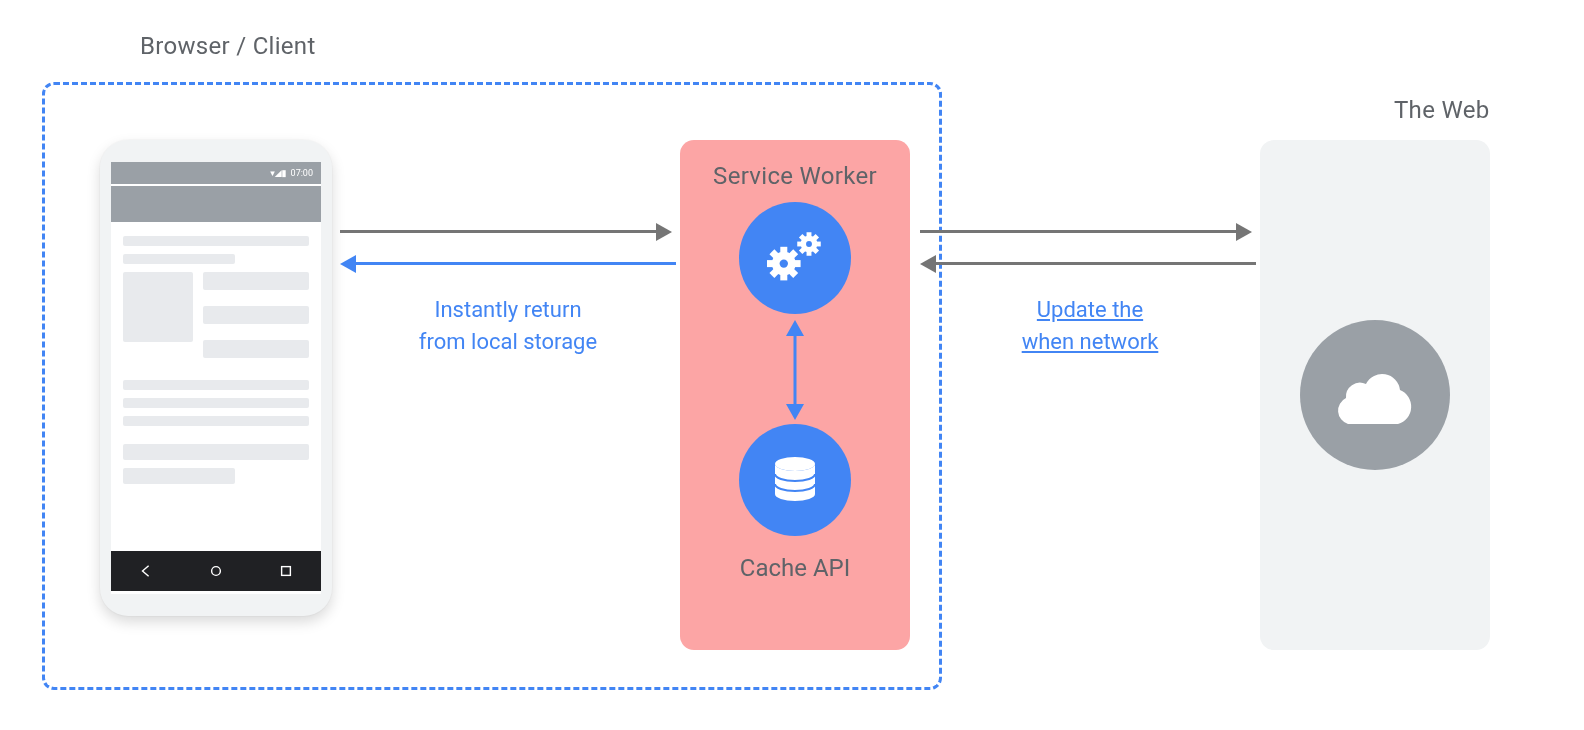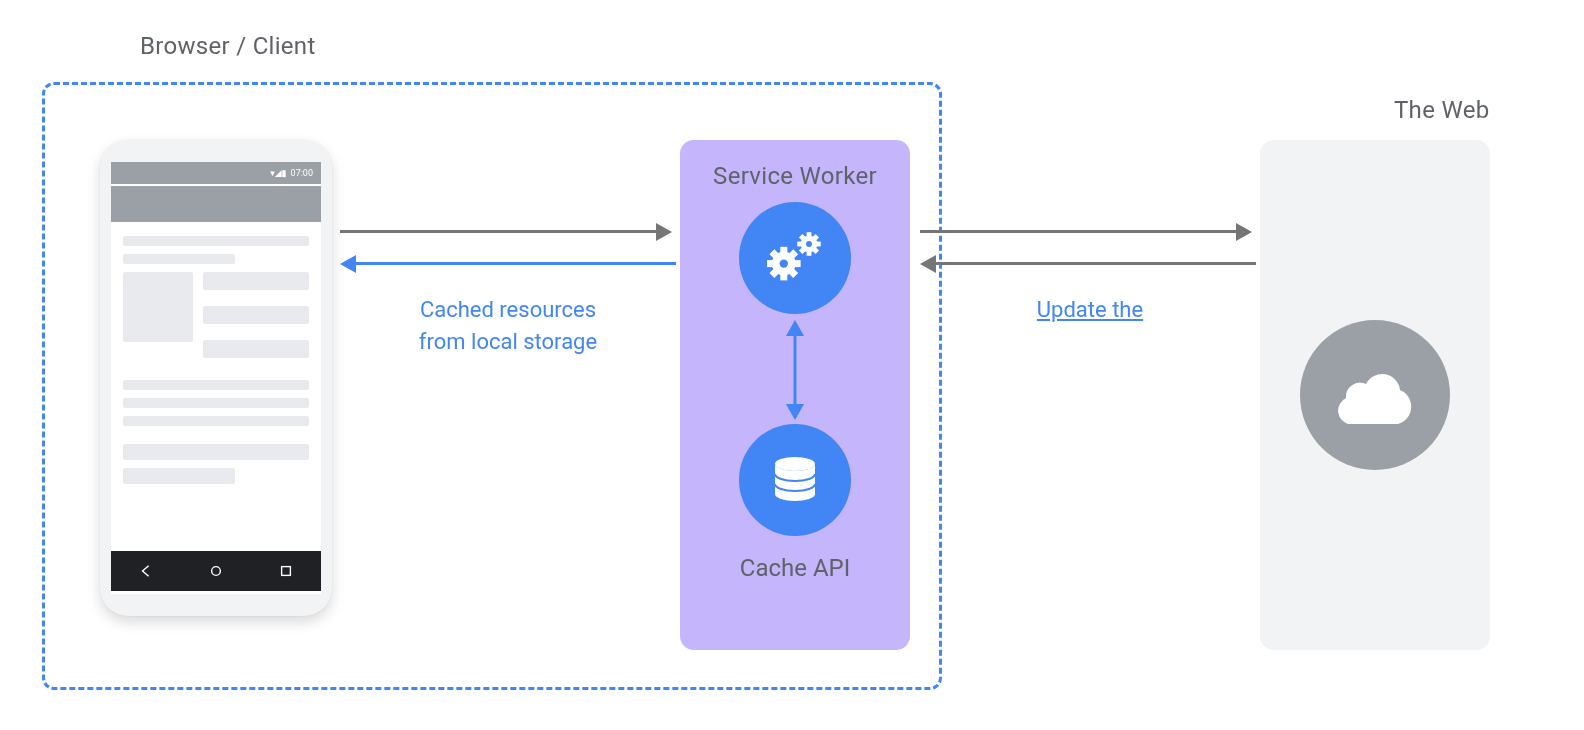--- a/index.html
+++ b/index.html
@@ -74,21 +74,21 @@
   .phone-nav { position:absolute; left:11px; right:11px; bottom:25px; height:40px; background:#202124; display:flex; align-items:center; justify-content:space-around; color:#fff; }
   .phone-nav svg { width:14px; height:14px; fill:none; stroke:#fff; stroke-width:1.6;}
 
   
   .sw-panel {
     position: absolute;
     left: 680px;
     top: 140px;
     width: 230px;
     height: 510px;
-    background: #c4b5fd;
+    background: #fca5a5;
     border-radius: 14px;
     padding-top: 22px;
     text-align: center;
   }
   .circle {
     width: 112px; height:112px; border-radius:50%;
     background:#4285f4;
     margin: 12px auto 0;
     display:flex; align-items:center; justify-content:center;
   }
@@ -251,24 +251,25 @@
   </div>
 </div>
 
 <div class="hline grey-stroke" style="left:340px; top:230px; width:320px;"></div>
 <div class="arrowhead-r grey" style="left:656px; top:222.5px;"></div>
 
 <div class="hline blue-stroke" style="left:356px; top:262px; width:320px;"></div>
 <div class="arrowhead-l blue" style="left:340px; top:254.5px;"></div>
 
 <div class="blue-text" style="position:absolute; left:388px; top:294px; width:240px;">
-  <div>Cached resources</div>
+  <div>Instantly return</div>
   <div>from local storage</div>
 </div>
 
 <div class="hline grey-stroke" style="left:920px; top:230px; width:320px;"></div>
 <div class="arrowhead-r grey" style="left:1236px; top:222.5px;"></div>
 <div class="hline grey-stroke" style="left:936px; top:262px; width:320px;"></div>
 <div class="arrowhead-l grey" style="left:920px; top:254.5px;"></div>
 
 <div class="blue-text" style="position:absolute; left:990px; top:294px; width:200px;text-decoration:underline;">
   <div>Update the</div>
+  <div>when network</div>
 </div>
 
 </body></html>

